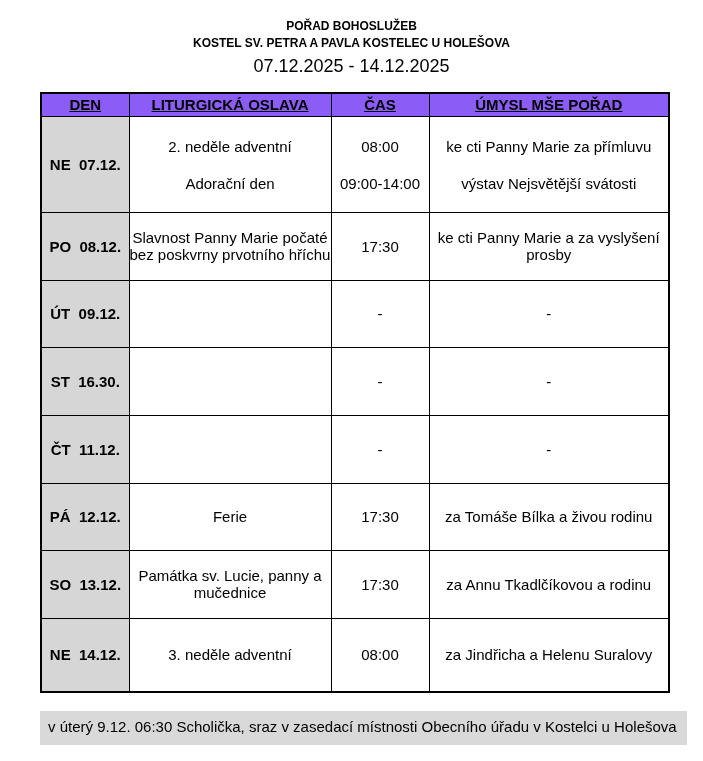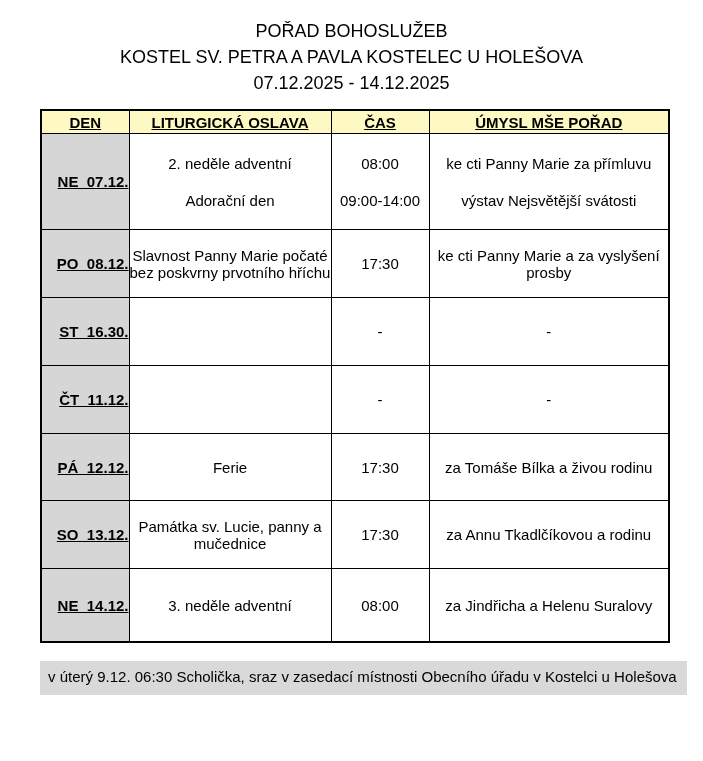--- a/index.html
+++ b/index.html
@@ -14,22 +14,22 @@
     width: 703px;
     height: 761px;
     background: #ffffff;
     overflow: hidden;
   }
   .titles {
     text-align: center;
     padding-top: 18px;
   }
   .title-line1, .title-line2 {
-    font-size: 18px;
-    font-weight: normal;
+    font-size: 12px;
+    font-weight: bold;
     line-height: 1.45;
   }
   .title-line3 {
     font-size: 18px;
     font-weight: normal;
     line-height: 1.5;
   }
   table.schedule {
     border-collapse: collapse;
     table-layout: fixed;
@@ -43,33 +43,32 @@
     font-size: 15px;
     vertical-align: middle;
     padding: 0;
     overflow: hidden;
   }
   col.c-den { width: 88px; }
   col.c-osl { width: 202px; }
   col.c-cas { width: 98px; }
   col.c-umysl { width: 240px; }
   th {
-    background: #fef9c3;
+    background: #8b5cf6;
     font-weight: bold;
     text-decoration: underline;
     height: 22px;
     text-align: center;
   }
   td.day {
     background: #d6d6d6;
     font-weight: bold;
-    text-align: right;
+    text-align: center;
     padding-left: 8px;
     white-space: pre;
-    text-decoration: underline;
   }
   td.center {
     text-align: center;
     padding: 2px 6px;
   }
   .stack {
     display: flex;
     flex-direction: column;
     justify-content: space-evenly;
     align-items: center;
@@ -143,20 +142,26 @@
       </td>
     </tr>
 
     <tr class="r1">
       <td class="day">PO  08.12.</td>
       <td class="center">Slavnost Panny Marie počaté bez poskvrny prvotního hříchu</td>
       <td class="center">17:30</td>
       <td class="center">ke cti Panny Marie a za vyslyšení prosby</td>
     </tr>
 
+    <tr class="r2">
+      <td class="day">ÚT  09.12.</td>
+      <td class="center"></td>
+      <td class="center">-</td>
+      <td class="center">-</td>
+    </tr>
 
     <tr class="r3">
       <td class="day">ST  16.30.</td>
       <td class="center"></td>
       <td class="center">-</td>
       <td class="center">-</td>
     </tr>
 
     <tr class="r4">
       <td class="day">ČT  11.12.</td>

